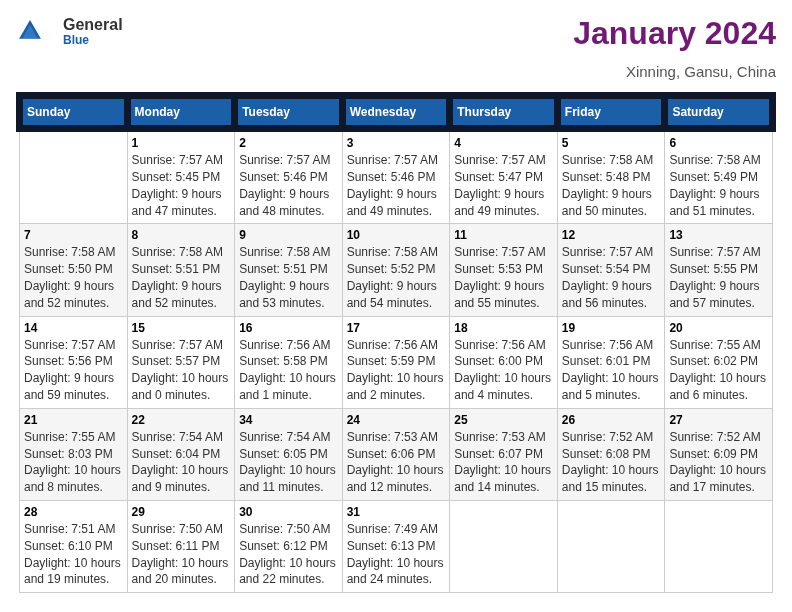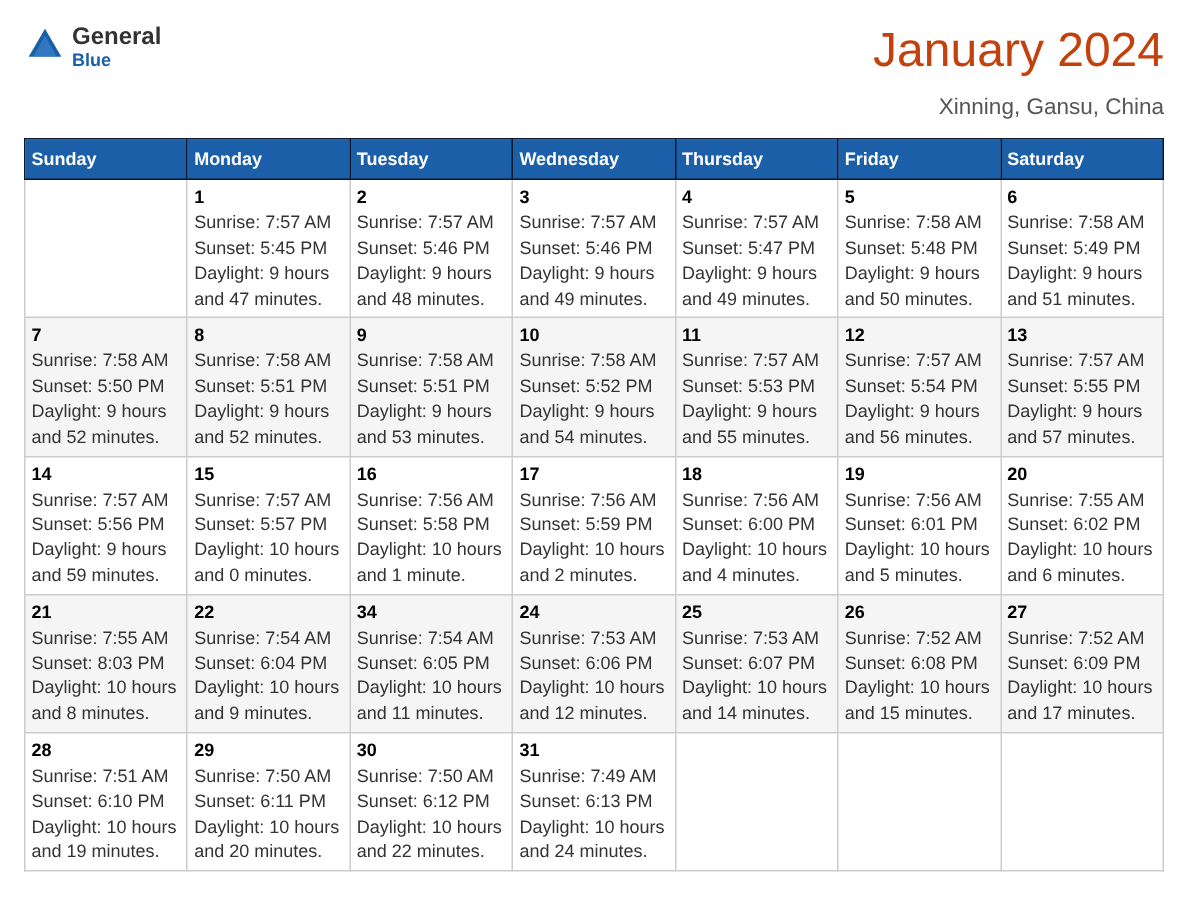--- a/index.html
+++ b/index.html
@@ -11,53 +11,54 @@
       padding: 16px;
     }
     .header {
       display: flex;
       justify-content: space-between;
       align-items: flex-start;
       margin-bottom: 12px;
     }
     .logo {
       display: flex;
-      gap: 4px;
+      align-items: center;
+      gap: 19px;
     }
     .logo-icon {
       width: 28px;
       height: 28px;
     }
     .title-area {
       text-align: right;
     }
     .month-title {
       font-size: 32px;
-      font-weight: normal;
-      color: #c2410c;
+      font-weight: bold;
+      color: #701a75;
       line-height: 1.1;
     }
     .location {
       font-size: 15px;
       color: #555;
       margin-top: 12px;
     }
     .calendar {
       width: 100%;
       border-collapse: collapse;
       font-size: 11px;
     }
     .calendar th {
       background-color: #1a5fa8;
       color: #fff;
       padding: 6px 4px;
       text-align: left;
       font-size: 12px;
       font-weight: bold;
-      border: 1px solid #0f172a;
+      border: 7px solid #0f172a;
     }
     .calendar td {
       border: 1px solid #ccc;
       vertical-align: top;
       padding: 4px;
       min-height: 80px;
       width: calc(100% / 7);
       background: #fff;
     }
     .calendar tr:nth-child(even) td {

